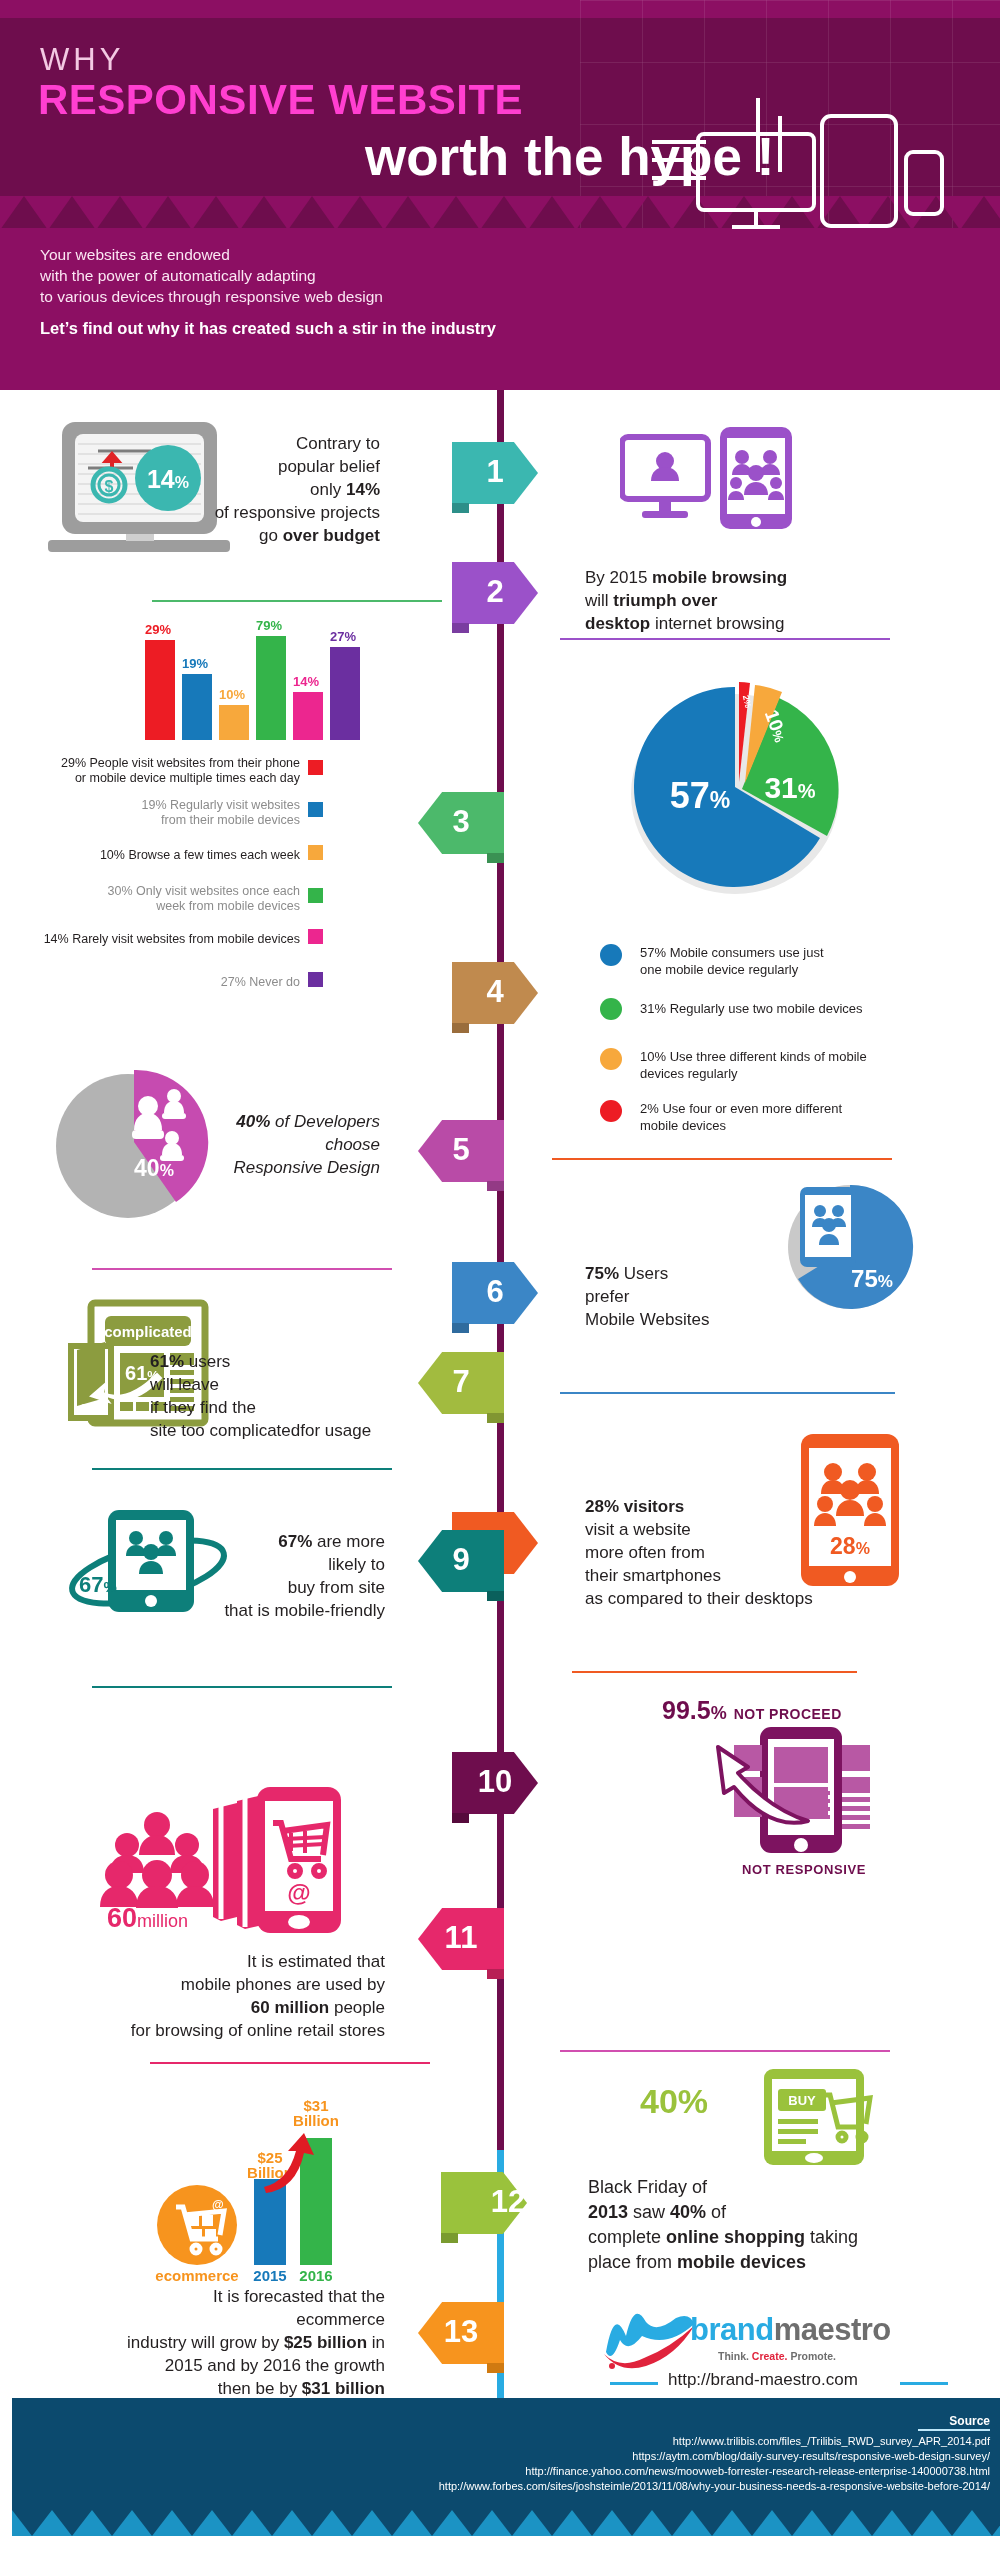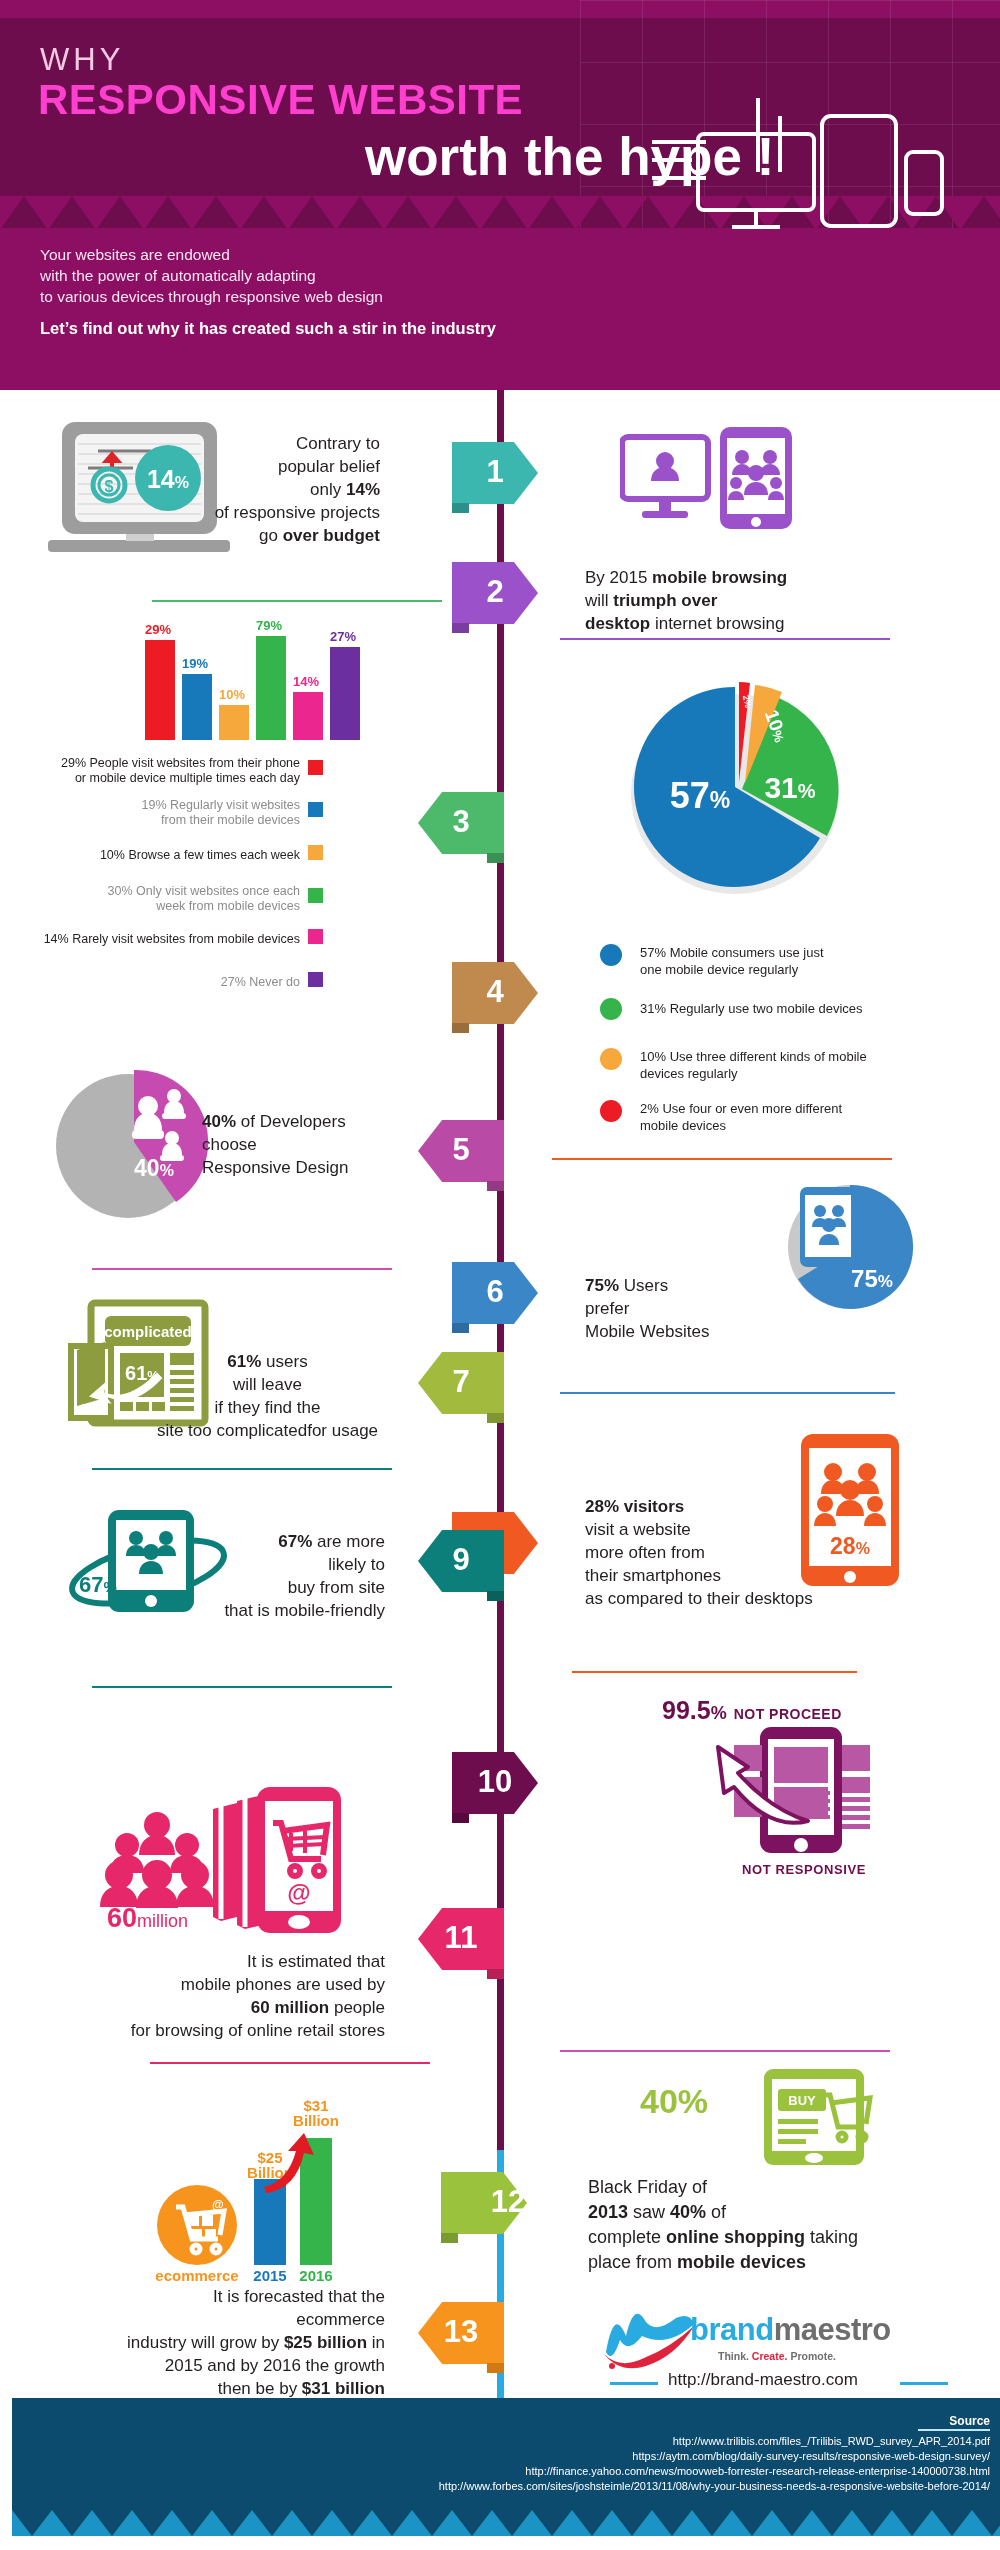--- a/index.html
+++ b/index.html
@@ -320,21 +320,21 @@
       <circle cx="126" cy="28" r="7"></circle>
         <path d="M116 45c0-8 4-12 10-12s10 4 10 12z"></path>
       <rect x="114" y="45" width="24" height="6" rx="3"></rect>
       <circle cx="124" cy="70" r="7"></circle>
         <path d="M114 87c0-8 4-12 10-12s10 4 10 12z"></path>
       <rect x="112" y="87" width="24" height="6" rx="3"></rect>
     </g>
     <text x="106" y="108" font-size="23" font-weight="bold" fill="#fff" text-anchor="middle" font-family="Liberation Sans, sans-serif">40<tspan font-size="16">%</tspan></text>
   </svg>
 
-  <div class="txt" style="left:202px;top:1110px;width:185px;text-align:left;">
+  <div class="txt" style="left:195px;top:1110px;width:185px;text-align:right;font-style:italic;">
     <b>40%</b><span> of Developers</span><br>
     <span>choose</span><br>
     <span>Responsive Design</span>
   </div>
 
   <div class="flag left" style="left:418px;top:1120px;">
     <div class="body" style="background:#b94ba7;"></div>
     <div class="tab" style="background:#933a85;"></div>
     <span class="num">5</span>
   </div>
@@ -356,21 +356,21 @@
     </g>
     <text x="122" y="112" font-size="24" font-weight="bold" fill="#fff" text-anchor="middle" font-family="Liberation Sans, sans-serif">75<tspan font-size="17">%</tspan></text>
   </svg>
 
   <div class="flag right" style="left:452px;top:1262px;">
     <div class="body" style="background:#3b86c6;"></div>
     <div class="tab" style="background:#2f6b9e;"></div>
     <span class="num">6</span>
   </div>
 
-  <div class="txt" style="left:585px;top:1262px;width:250px;margin-top:12px;">
+  <div class="txt" style="left:585px;top:1262px;width:250px;">
     <b>75%</b><span> Users</span><br>
     <span>prefer</span><br>
     <span>Mobile Websites</span>
   </div>
 
   <div class="rule" style="left:92px;top:1268px;width:300px;background:#d14fb0;"></div>
 
   <svg style="position:absolute;left:65px;top:1298px;width:150px;height:140px;" viewBox="0 0 150 140">
     <rect x="26" y="5" width="114" height="120" rx="4" fill="none" stroke="#8c9c3f" stroke-width="7"></rect>
     <rect x="40" y="18" width="86" height="30" rx="6" fill="#8c9c3f"></rect>
@@ -388,21 +388,21 @@
         <rect x="105" y="99" width="24" height="5"></rect>
       <rect x="105" y="108" width="24" height="5"></rect>
     </g>
     <text x="77" y="82" font-size="20" font-weight="bold" fill="#fff" text-anchor="middle" font-family="Liberation Sans, sans-serif">61<tspan font-size="13">%</tspan></text>
     <rect x="6" y="48" width="40" height="72" fill="#fff" stroke="#8c9c3f" stroke-width="6"></rect>
     <path d="M12 52 L40 44 L40 100 L12 108 Z" fill="#8c9c3f"></path>
     <text x="28" y="114" font-size="15" font-weight="bold" fill="#fff" text-anchor="middle" font-family="Liberation Sans, sans-serif">exit</text>
     <path d="M96 80 Q66 112 38 96 L44 104 L26 98 L40 86 L38 95 Q62 106 92 76 Z" fill="#fff" stroke="#fff" stroke-width="2"></path>
   </svg>
 
-  <div class="txt" style="left:150px;top:1350px;width:235px;text-align:center;">
+  <div class="txt" style="left:150px;top:1350px;width:235px;text-align:left;">
     <b>61%</b><span> users</span><br>
     <span>will leave</span><br>
     <span>if they find the</span><br>
     <span>site too complicatedfor usage</span>
   </div>
 
   <div class="flag left" style="left:418px;top:1352px;">
     <div class="body" style="background:#a2bb3f;"></div>
     <div class="tab" style="background:#819632;"></div>
     <span class="num">7</span>

